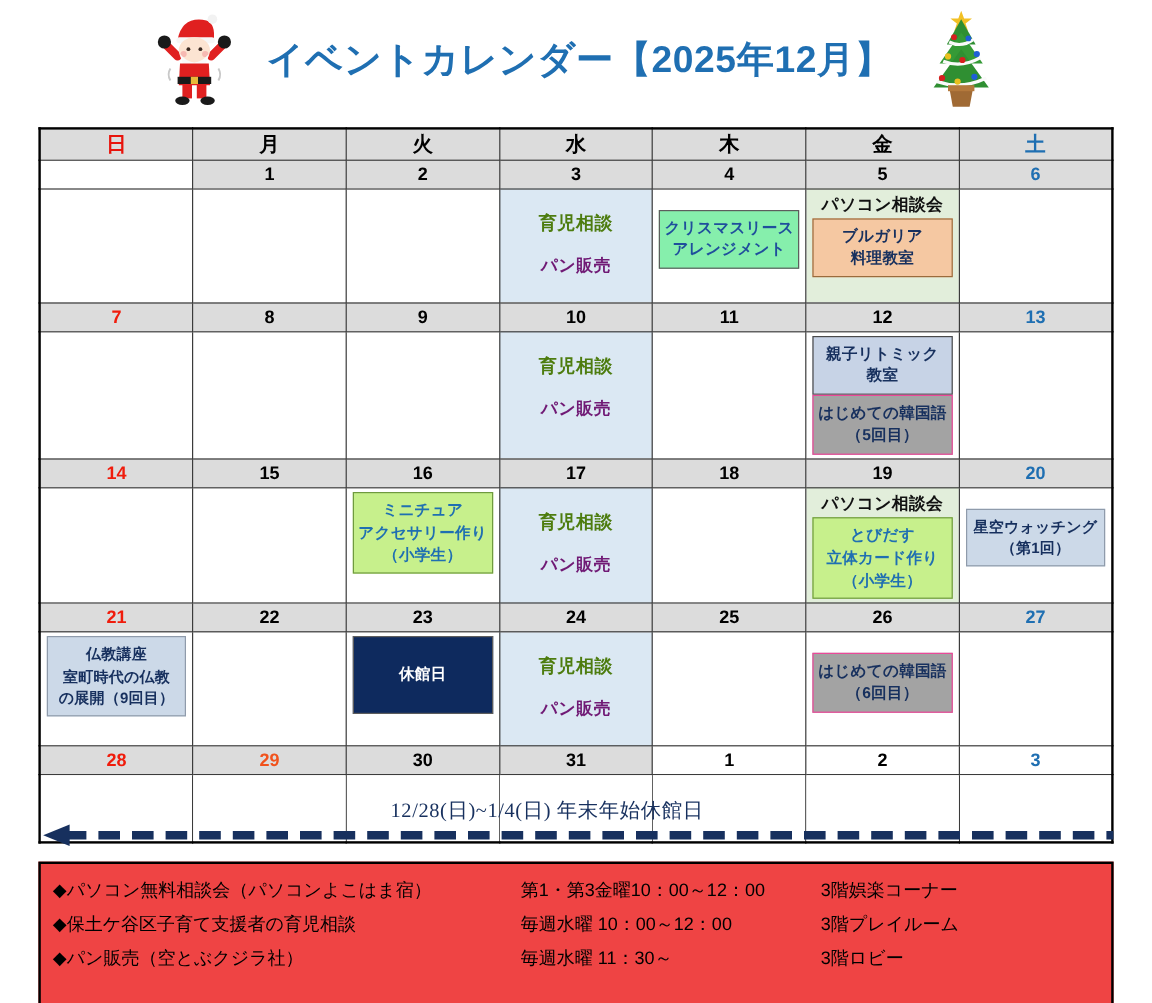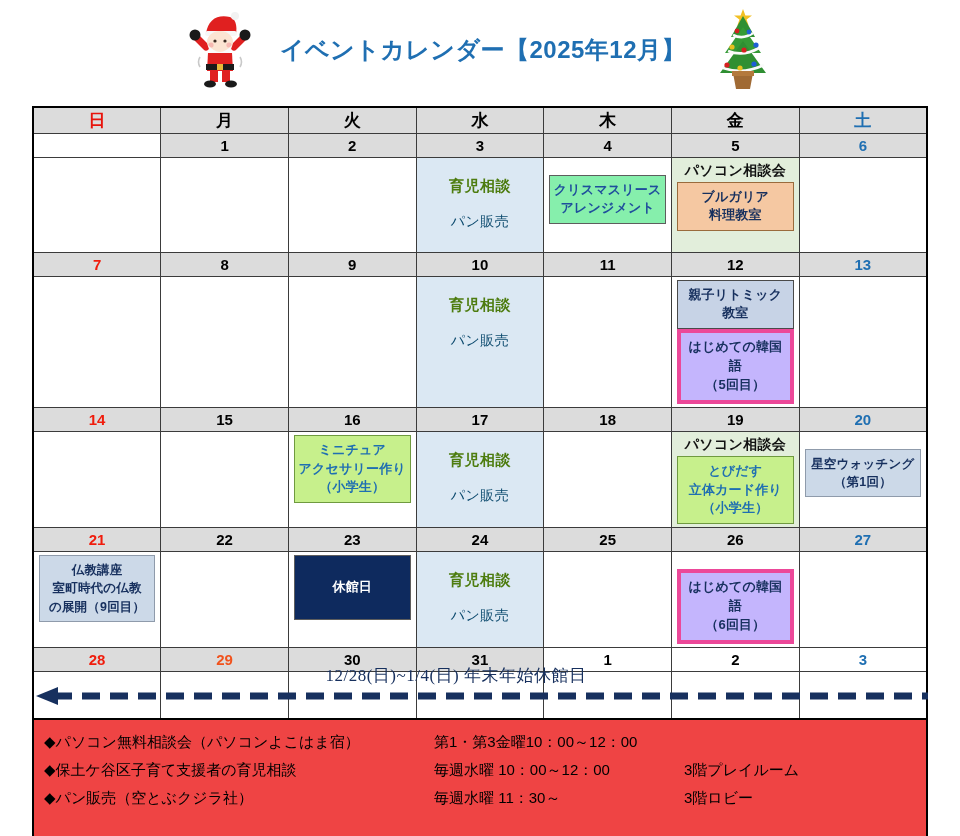--- a/index.html
+++ b/index.html
@@ -20,21 +20,21 @@
   .header {
     position: absolute;
     left: 0; top: 0;
     width: 960px; height: 100px;
     display: flex;
     align-items: center;
     justify-content: center;
     gap: 26px;
   }
   .title {
-    font-size: 24px;
+    font-size: 31px;
     font-weight: bold;
     color: #1f6fb2;
     letter-spacing: 0.5px;
     white-space: nowrap;
   }
 
   
   .santa { width: 68px; height: 78px; flex: 0 0 auto; }
   .tree  { width: 62px; height: 86px; flex: 0 0 auto; }
 
@@ -97,22 +97,22 @@
   
   .ikuji {
     font-size: 15px;
     font-weight: bold;
     color: #4d7c0f;
     margin-top: 16px;
     letter-spacing: 0.5px;
   }
   .pan {
     font-size: 14px;
-    font-weight: normal;
-    color: #0c4a6e;
+    font-weight: bold;
+    color: #701a75;
     margin-top: 17px;
     letter-spacing: 0.5px;
   }
   .pasocon-hdr {
     font-size: 14px;
     font-weight: bold;
     color: #111;
     margin: 1px 0 2px 0;
     letter-spacing: 0.3px;
   }
@@ -136,22 +136,22 @@
     background: #c7d3e6;
     border: 1px solid #4a4a4a;
     color: #17305e;
   }
   .ev.orange {
     background: #f5c8a2;
     border: 1px solid #9a6b3c;
     color: #17305e;
   }
   .ev.yellow {
-    background: #c4b5fd;
-    border: 4px solid #ec4899;
+    background: #a3a3a3;
+    border: 1px solid #ec4899;
     color: #17305e;
   }
   .ev.green {
     background: #c7f08c;
     border: 1px solid #6f9a3f;
     color: #1f6fb2;
   }
   .ev.navy {
     background: #0e2a5e;
     border: 1px solid #5d5d5d;
@@ -461,20 +461,21 @@
       <line x1="22" y1="38" x2="896" y2="38" stroke="#17305e" stroke-width="7" stroke-dasharray="18 10" stroke-linecap="butt"></line>
       <polygon points="4,38 26,29 26,47" fill="#17305e"></polygon>
     </svg>
   </div>
 
   <div class="footer">
 
     <div class="frow">
       <div class="fc1">◆パソコン無料相談会（パソコンよこはま宿）</div>
       <div class="fc2">第1・第3金曜10：00～12：00</div>
+      <div class="fc3">3階娯楽コーナー</div>
     </div>
 
     <div class="frow">
       <div class="fc1">◆保土ケ谷区子育て支援者の育児相談</div>
       <div class="fc2">毎週水曜 10：00～12：00</div>
       <div class="fc3">3階プレイルーム</div>
     </div>
 
     <div class="frow">
       <div class="fc1">◆パン販売（空とぶクジラ社）</div>

